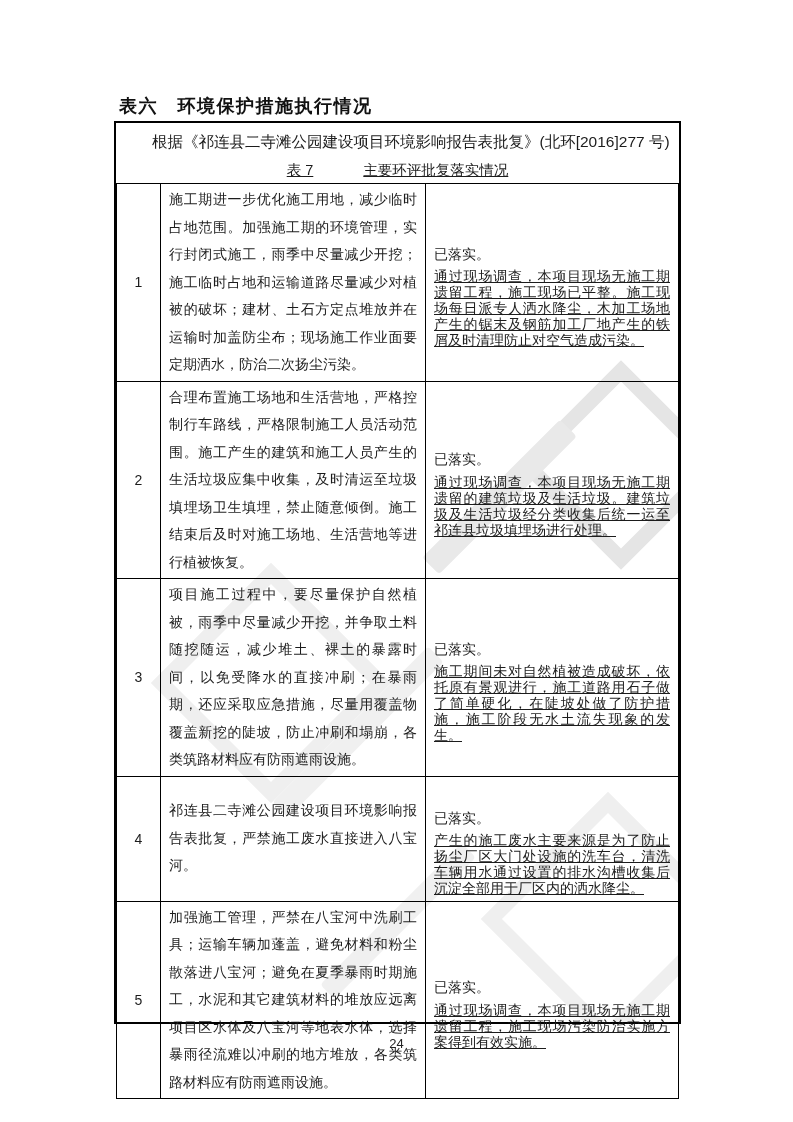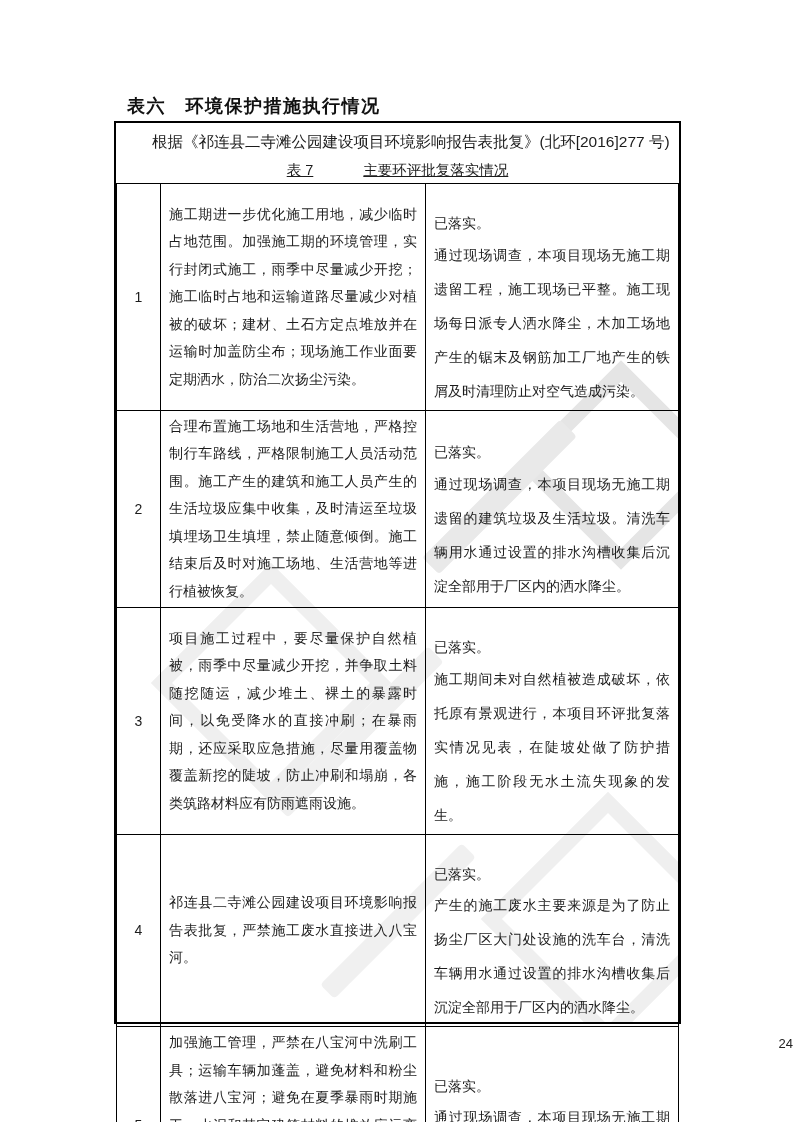--- a/index.html
+++ b/index.html
@@ -2,21 +2,21 @@
 <html><head>
 <meta charset="utf-8">
 <style>
   html,body{margin:0;padding:0;}
   body{
     width:793px;height:1122px;background:#ffffff;position:relative;
     font-family:"Liberation Sans","DejaVu Sans",sans-serif;
     color:#1c1c1c;overflow:hidden;
   }
   .doc-title{
-    position:absolute;left:127px;top:94px;
+    position:absolute;left:119px;top:94px;
     font-size:18px;font-weight:bold;letter-spacing:1.5px;color:#111;
   }
   .outer-box{
     position:absolute;left:114px;top:121px;width:567px;height:903px;
     border:2px solid #000;box-sizing:border-box;background:transparent;
   }
   
   .watermark{position:absolute;left:0;top:0;right:0;bottom:0;overflow:hidden;z-index:0;}
   .wm-sq{position:absolute;border:15px solid #e5e5e5;transform:rotate(45deg);}
   .wm-bar{position:absolute;background:#e9e9e9;transform:rotate(-45deg);border-radius:4px;}
@@ -32,23 +32,23 @@
   }
   table.main th,table.main td{
     border:1px solid #000;vertical-align:middle;box-sizing:border-box;
     background:transparent;
   }
   table.main th{font-weight:normal;height:29px;padding:0 2px;text-align:center;font-size:14.5px;}
   td.cell-num{text-align:center;font-size:14px;}
   td.cell-req,td.cell-status{padding:2px 8px;}
   .req-text{text-align:justify;line-height:27.5px;}
   .status-head{line-height:27.5px;margin-top:24px;}
-  .status-body{text-align:justify;line-height:34px;}
+  .status-body{text-align:justify;line-height:16px;text-decoration:underline;}
   .page-number{
-    position:absolute;left:0;top:1036px;width:793px;text-align:right;
+    position:absolute;left:0;top:1036px;width:793px;text-align:center;
     font-size:13px;color:#222;
   }
 </style>
 </head>
 <body>
 
 <div class="doc-title">表六　环境保护措施执行情况</div>
 
 <div class="outer-box">
 
@@ -90,32 +90,32 @@
         </td>
       </tr>
 
       <tr style="height:167px;">
         <td class="cell-num">2</td>
         <td class="cell-req">
           <div class="req-text">合理布置施工场地和生活营地，严格控制行车路线，严格限制施工人员活动范围。施工产生的建筑和施工人员产生的生活垃圾应集中收集，及时清运至垃圾填埋场卫生填埋，禁止随意倾倒。施工结束后及时对施工场地、生活营地等进行植被恢复。</div>
         </td>
         <td class="cell-status">
           <div class="status-head">已落实。</div>
-          <div class="status-body">通过现场调查，本项目现场无施工期遗留的建筑垃圾及生活垃圾。清洗车辆用水通过设置的排水沟槽收集后沉淀全部用于厂区内的洒水降尘。</div>
+          <div class="status-body">通过现场调查，本项目现场无施工期遗留的建筑垃圾及生活垃圾。建筑垃圾及生活垃圾经分类收集后统一运至祁连县垃圾填埋场进行处理。</div>
         </td>
       </tr>
 
       <tr style="height:165px;">
         <td class="cell-num">3</td>
         <td class="cell-req">
           <div class="req-text">项目施工过程中，要尽量保护自然植被，雨季中尽量减少开挖，并争取土料随挖随运，减少堆土、裸土的暴露时间，以免受降水的直接冲刷；在暴雨期，还应采取应急措施，尽量用覆盖物覆盖新挖的陡坡，防止冲刷和塌崩，各类筑路材料应有防雨遮雨设施。</div>
         </td>
         <td class="cell-status">
           <div class="status-head">已落实。</div>
-          <div class="status-body">施工期间未对自然植被造成破坏，依托原有景观进行，本项目环评批复落实情况见表，在陡坡处做了防护措施，施工阶段无水土流失现象的发生。</div>
+          <div class="status-body">施工期间未对自然植被造成破坏，依托原有景观进行，施工道路用石子做了简单硬化，在陡坡处做了防护措施，施工阶段无水土流失现象的发生。</div>
         </td>
       </tr>
 
       <tr style="height:125px;">
         <td class="cell-num">4</td>
         <td class="cell-req">
           <div class="req-text">祁连县二寺滩公园建设项目环境影响报告表批复，严禁施工废水直接进入八宝河。</div>
         </td>
         <td class="cell-status">
           <div class="status-head">已落实。</div>

